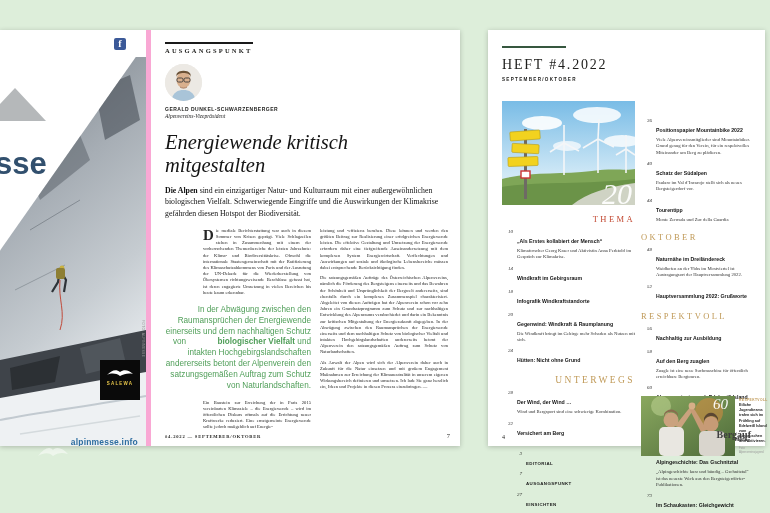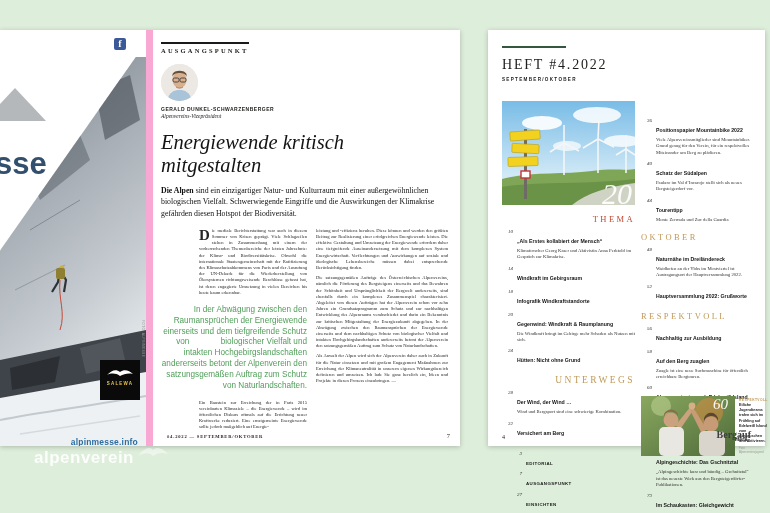--- a/index.html
+++ b/index.html
@@ -19,36 +19,36 @@
   .ad-brand{position:absolute;left:-5px;top:116px;font-weight:700;font-size:31px;color:#32506e;letter-spacing:0;}
   .fb-icon{position:absolute;left:114px;top:8px;width:12px;height:12px;background:#3b5998;border-radius:2px;
            color:#fff;font:700 10px/12px "Liberation Serif",serif;text-align:center;}
   .salewa{position:absolute;left:100px;top:330px;width:40px;height:40px;background:#0a0a0a;text-align:center;}
   .salewa svg{display:block;margin:7px auto 0;}
   .salewa-word{font:700 4.5px "Liberation Sans",sans-serif;color:#e8c64a;letter-spacing:1.2px;margin-top:2px;}
   .ad-url{position:absolute;right:8px;top:407px;font-weight:700;font-size:8.5px;color:#2e6da0;letter-spacing:.2px;}
   .vcredit{position:absolute;writing-mode:vertical-rl;font-size:3.2px;color:#9a9a9a;letter-spacing:.4px;}
   .vcredit.ad-credit{right:1px;top:290px;}
   
-  .article{position:absolute;left:146px;top:0;right:0;bottom:0;padding:10px 12px 6px 8px;border-left:7px solid #f9a8d4;}
+  .article{position:absolute;left:146px;top:0;right:0;bottom:0;padding:10px 12px 6px 14px;border-left:5px solid #f9a8d4;}
   .kicker-rule{width:88px;height:2px;background:#1a1a1a;margin-top:2px;}
   .kicker{font-family:"Liberation Serif",serif;font-weight:700;font-size:6.5px;letter-spacing:2.2px;margin-top:3px;}
   .avatar{margin-top:10px;width:37px;height:37px;border-radius:50%;overflow:hidden;background:#eceae6;}
   .author-name{font-weight:700;font-size:5px;letter-spacing:.5px;margin-top:5px;}
   .author-role{font-family:"Liberation Serif",serif;font-style:italic;font-size:5.5px;margin-top:1px;color:#222;}
   .headline{font-family:"Liberation Serif",serif;font-style:italic;font-weight:400;font-size:20.5px;margin:12px 0 0 0;color:#141414;}
   .lead{font-family:"Liberation Serif",serif;font-size:7.8px;line-height:1.45;margin-top:8px;color:#101010;max-width:298px;}
   .cols{display:flex;gap:9px;margin-top:9px;}
   .col1{width:146px;flex:none;}
   .col2{flex:1;}
   .body{font-family:"Liberation Serif",serif;font-size:4.6px;line-height:1.35;text-align:justify;color:#262626;margin:0 0 4px 0;}
   .ind{margin-left:38px;}
   .dropcap{float:left;font-family:"Liberation Serif",serif;font-weight:700;font-size:15px;line-height:12px;margin:1px 2px 0 0;}
   .quote{font-size:8.2px;line-height:1.32;color:#4f9e58;text-align:right;margin:9px 0 8px 0;}
-  .quote b{font-weight:400;margin-left:29px;}
+  .quote b{font-weight:700;margin-left:29px;}
   .art-footer{position:absolute;left:14px;right:10px;bottom:7px;display:flex;justify-content:space-between;align-items:flex-end;}
   .issue{font-family:"Liberation Serif",serif;font-weight:700;font-size:4.6px;letter-spacing:.8px;}
   .pagenum{font-family:"Liberation Serif",serif;font-size:6.5px;}
   
   .page-right{padding:0;}
   .rp-inner{position:absolute;inset:0;padding:14px 14px 6px 14px;box-sizing:border-box;}
   .rp-rule{width:64px;height:2px;background:#36573f;margin-top:2px;}
   .rp-title{font-family:"Liberation Serif",serif;font-weight:700;font-size:17px;letter-spacing:3px;margin-top:4px;color:#161616;}
   .rp-sub{font-family:"Liberation Serif",serif;font-weight:400;font-size:14px;letter-spacing:1.8px;margin-top:9px;}
   .rp-date{font-weight:700;font-size:4.6px;letter-spacing:1.3px;margin-top:4px;}
@@ -157,21 +157,21 @@
       <div class="author-name">GERALD DUNKEL-SCHWARZENBERGER</div>
       <div class="author-role">Alpenvereins-Vizepräsident</div>
 
       <h1 class="headline">Energiewende kritisch mitgestalten</h1>
 
       <p class="lead"><b>Die Alpen</b><span> sind ein einzigartiger Natur- und Kulturraum mit einer außergewöhnlichen biologischen Vielfalt. Schwerwiegende Eingriffe und die Auswirkungen der Klimakrise gefährden diesen Hotspot der Biodiversität.</span></p>
 
       <div class="cols">
         <div class="col1">
           <p class="body ind"><span class="dropcap">D</span><span>ie mediale Berichterstattung war auch in diesem Sommer von Krisen geprägt. Viele Schlagzeilen stehen in Zusammenhang mit einem der vorherrschenden Themenbereiche der letzten Jahrzehnte: der Klima- und Biodiversitätskrise. Obwohl die internationale Staatengemeinschaft mit der Ratifizierung des Klimaschutzabkommens von Paris und der Ausrufung der UN-Dekade für die Wiederherstellung von Ökosystemen richtungsweisende Beschlüsse gefasst hat, ist deren engagierte Umsetzung in vielen Bereichen bis heute kaum erkennbar.</span></p>
-          <div class="quote"><span>In der Abwägung zwischen den Raumansprüchen der Energiewende einerseits und dem tiefgreifende Schutz von </span><b>biologischer Vielfalt</b><span> und intakten Hochgebirgslandschaften andererseits betont der Alpenverein den satzungsgemäßen Auftrag zum Schutz von Naturlandschaften.</span></div>
+          <div class="quote"><span>In der Abwägung zwischen den Raumansprüchen der Energiewende einerseits und dem nachhaltigen Schutz von </span><b>biologischer Vielfalt</b><span> und intakten Hochgebirgslandschaften andererseits betont der Alpenverein den satzungsgemäßen Auftrag zum Schutz von Naturlandschaften.</span></div>
           <p class="body ind">Ein Baustein zur Erreichung der in Paris 2015 vereinbarten Klimaziele – die Energiewende – wird im öffentlichen Diskurs oftmals auf die Errichtung neuer Kraftwerke reduziert. Eine ernstgemeinte Energiewende sollte jedoch maßgeblich auf Energie-</p>
         </div>
         <div class="col2">
           <p class="body">leistung und -effizienz beruhen. Diese können und werden den größten Beitrag zur Realisierung einer erfolgreichen Energiewende leisten. Die effektive Gestaltung und Umsetzung der Energiewende erfordern daher eine tiefgreifende Auseinandersetzung mit dem komplexen System Energiewirtschaft. Verflechtungen und Auswirkungen auf soziale und ökologische Lebensbereiche müssen dabei entsprechende Berücksichtigung finden.</p>
           <p class="body">Die satzungsgemäßen Aufträge des Österreichischen Alpenvereins, nämlich die Förderung des Bergsteigens einerseits und das Bewahren der Schönheit und Ursprünglichkeit der Bergwelt andererseits, sind ebenfalls durch ein komplexes Zusammenspiel charakterisiert. Abgeleitet von diesen Aufträgen hat der Alpenverein schon vor zehn Jahren ein Grundsatzprogramm zum Schutz und zur nachhaltigen Entwicklung des Alpenraums verabschiedet und darin ein Bekenntnis zur kritischen Mitgestaltung der Energiezukunft abgegeben. In der Abwägung zwischen den Raumansprüchen der Energiewende einerseits und dem nachhaltigen Schutz von biologischer Vielfalt und intakten Hochgebirgslandschaften andererseits betont der Alpenverein den satzungsgemäßen Auftrag zum Schutz von Naturlandschaften.</p>
           <p class="body">Als Anwalt der Alpen wird sich der Alpenverein daher auch in Zukunft für die Natur einsetzen und mit großem Engagement Maßnahmen zur Erreichung der Klimaneutralität in unserem eigenen Wirkungsbereich definieren und umsetzen. Ich lade Sie ganz herzlich ein, Ideen und Projekte in diesen Prozess einzubringen. —</p>
         </div>
       </div>
 
       <div class="art-footer">
@@ -372,19 +372,18 @@
       </div>
 
       <div class="rp-footer">
         <span class="rp-pagenum">4</span>
         <span class="rp-brand">Bergauf</span>
       </div>
     </div>
   </div>
 
   <div class="watermark">
-    <span class="wm-text">alpenverein</span>
     <svg class="wm-eagle" width="34" height="20" viewBox="0 0 34 20">
       <path d="M2 14 C8 6 14 4 17 8 C20 4 27 6 32 12 C26 10 21 11 17 14 C13 10 7 11 2 14 Z" fill="#fff"></path>
     </svg>
   </div>
 
 </div>
 
 </body></html>

